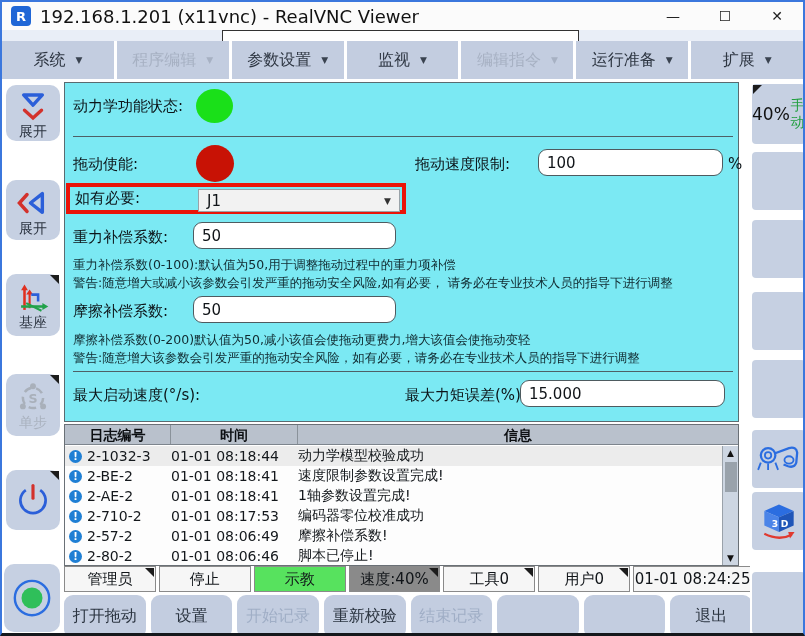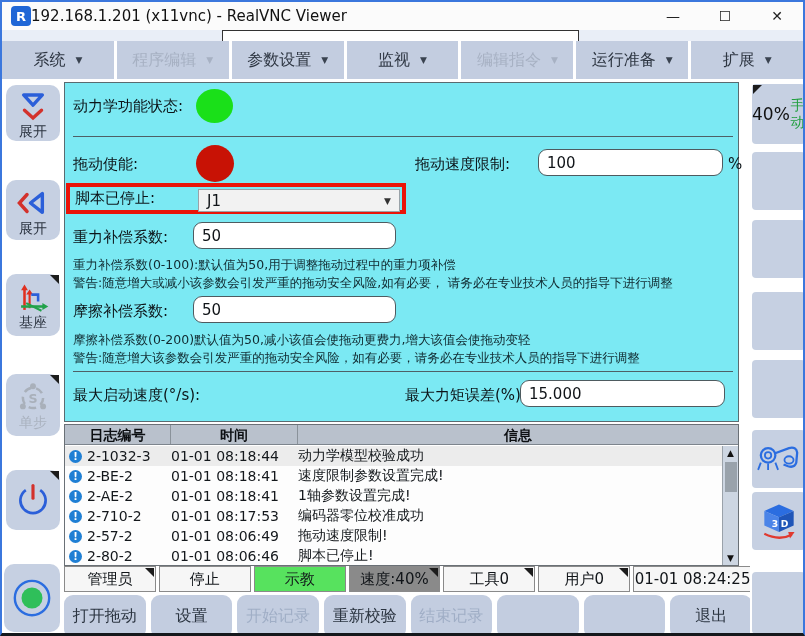--- a/index.html
+++ b/index.html
@@ -3,21 +3,21 @@
 <meta charset="utf-8">
 <style>
   * { margin:0; padding:0; box-sizing:border-box; }
   html,body { width:805px; height:636px; }
   body { font-family:"DejaVu Sans","Liberation Sans",sans-serif; background:#fff; }
   .window { position:relative; width:805px; height:636px; border:2px solid #3b77dd; border-bottom:3px solid #15181c; background:#fff; overflow:hidden; }
 
   
   .titlebar { position:relative; height:28px; background:#fbfbfb; display:flex; align-items:center; }
   .vnc-logo { width:20px; height:20px; margin-left:9px; border-radius:4px; background:#1f66d6; color:#fff; font-size:13px; font-weight:bold; display:flex; align-items:center; justify-content:center; }
-  .title-text { font-size:15px; color:#111; }
+  .title-text { margin-left:9px; font-size:18px; color:#111; }
   .win-controls { position:absolute; right:0; top:0; height:28px; display:flex; }
   .win-btn { width:52px; height:28px; display:flex; align-items:center; justify-content:center; font-size:14px; color:#222; }
 
   
   .substrip { position:relative; height:11px; background:#e9eef7; }
   .remote-edge { position:absolute; left:220px; top:0; width:357px; height:11px; background:#fff; border:1px solid #333; border-bottom:none; }
 
   
   .menubar { height:38px; background:#fff; display:flex; gap:3px; }
   .menu-item { flex:1; background:#c3cde0; display:flex; align-items:center; justify-content:center; gap:10px; font-size:16px; color:#2e3642; }
@@ -204,21 +204,21 @@
 
         <div class="p-label" style="left:8px;top:72px;">拖动使能:</div>
         <div class="dot" style="left:131px;top:62px;width:38px;height:37px;background:#c81205;"></div>
         <div class="p-label" style="left:350px;top:72px;">拖动速度限制:</div>
         <div class="tinput" style="left:473px;top:66px;width:185px;">
           <span>100</span>
         </div>
         <div class="unit" style="left:663px;top:72px;">%</div>
 
         <div class="axis-box">
-          <div class="p-label" style="position:static;margin-left:5px;">脚本已停止:</div>
+          <div class="p-label" style="position:static;margin-left:5px;">如有必要:</div>
           <div class="axis-select">
             <span>J1</span>
             <span class="caret">▼</span>
           </div>
         </div>
 
         <div class="p-label" style="left:8px;top:145px;">重力补偿系数:</div>
         <div class="tinput" style="left:128px;top:139px;width:203px;">
           <span>50</span>
         </div>
@@ -269,21 +269,21 @@
           <div class="log-row">
             <span class="log-ico">!</span>
             <span class="lr-id">2-710-2</span>
             <span class="lr-time">01-01 08:17:53</span>
             <span class="lr-msg">编码器零位校准成功</span>
           </div>
           <div class="log-row">
             <span class="log-ico">!</span>
             <span class="lr-id">2-57-2</span>
             <span class="lr-time">01-01 08:06:49</span>
-            <span class="lr-msg">拖动速度限制!</span>
+            <span class="lr-msg">摩擦补偿系数!</span>
           </div>
           <div class="log-row">
             <span class="log-ico">!</span>
             <span class="lr-id">2-80-2</span>
             <span class="lr-time">01-01 08:06:46</span>
             <span class="lr-msg">脚本已停止!</span>
           </div>
 
         </div>
         <div class="vscroll">

